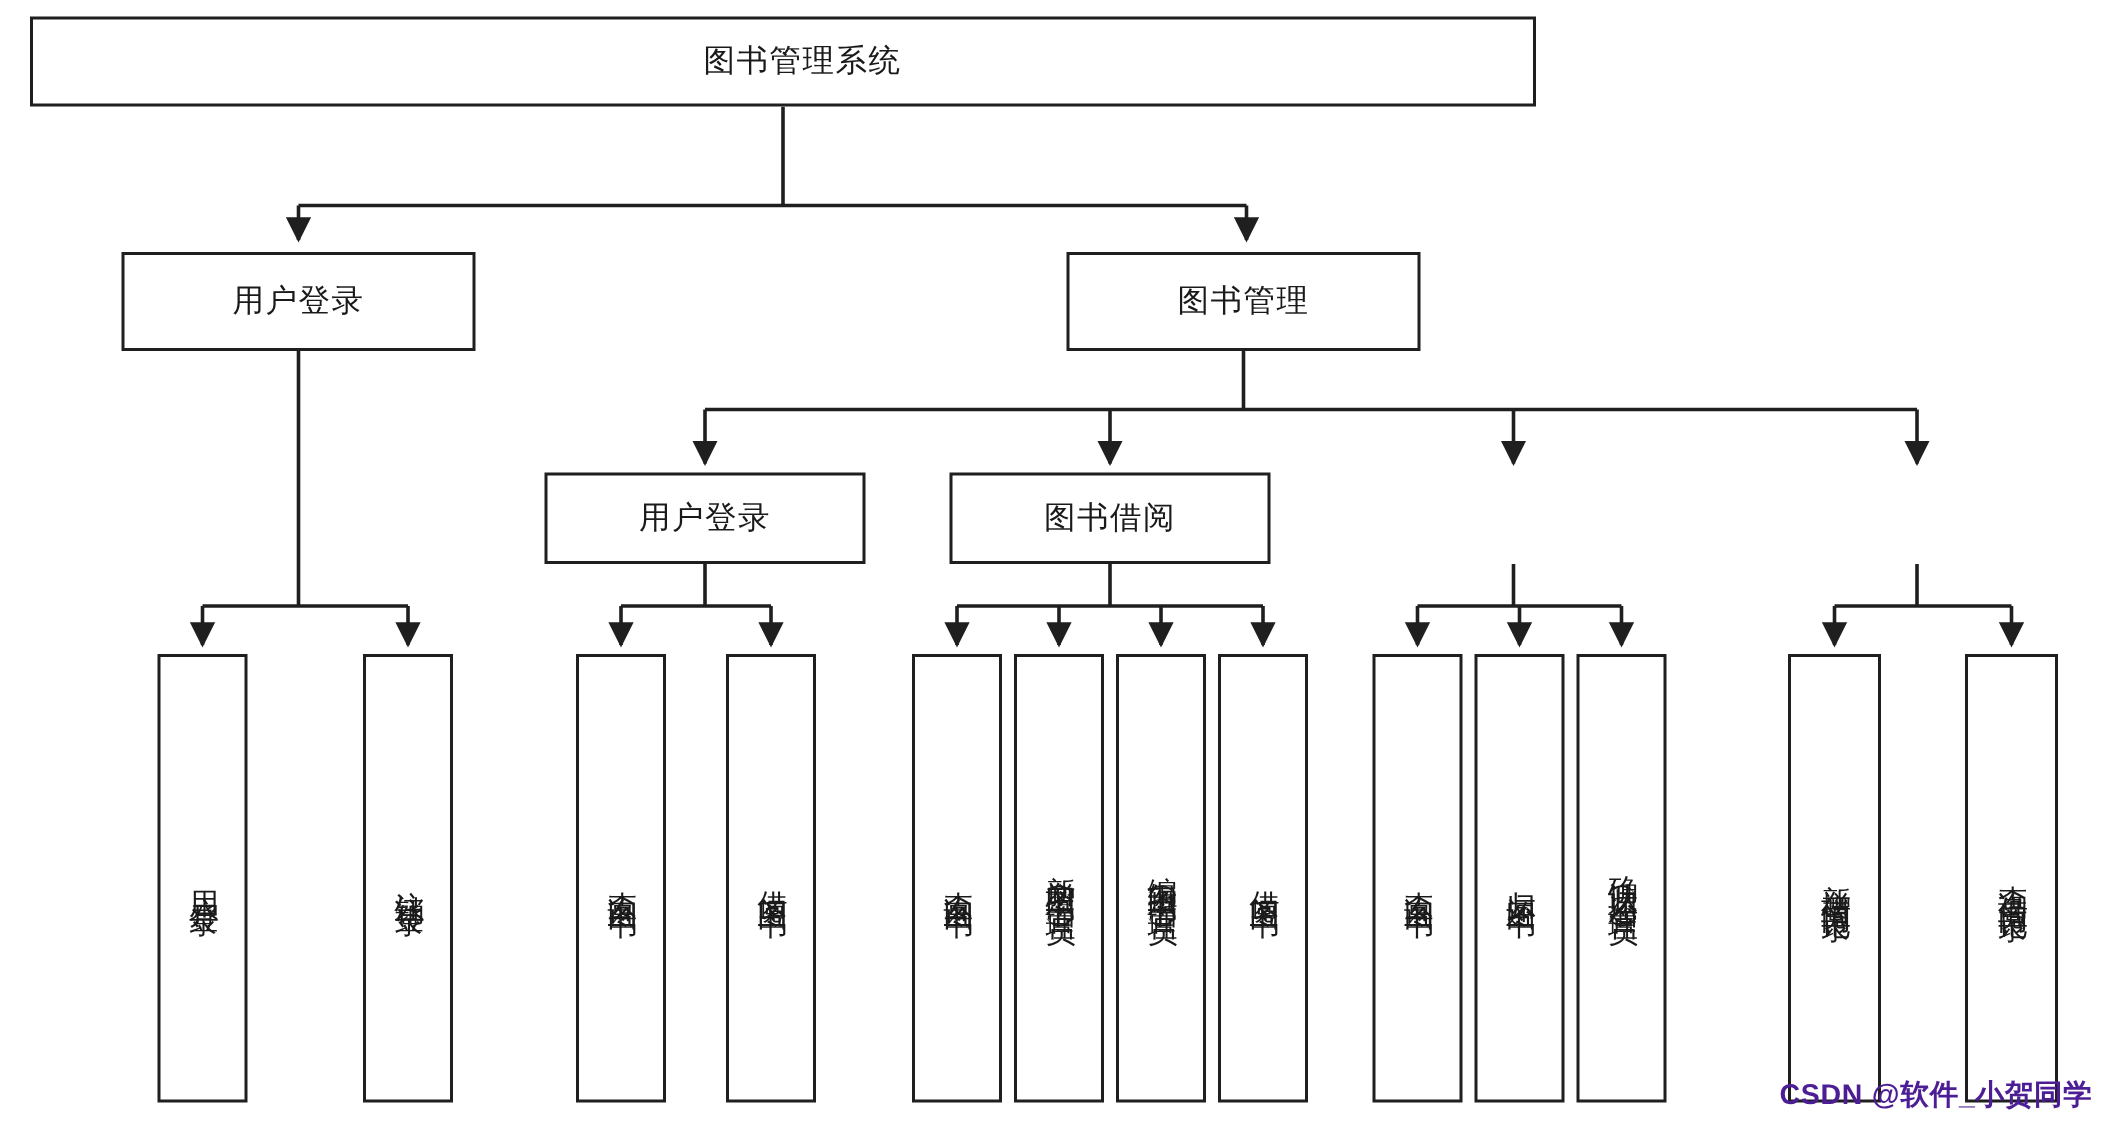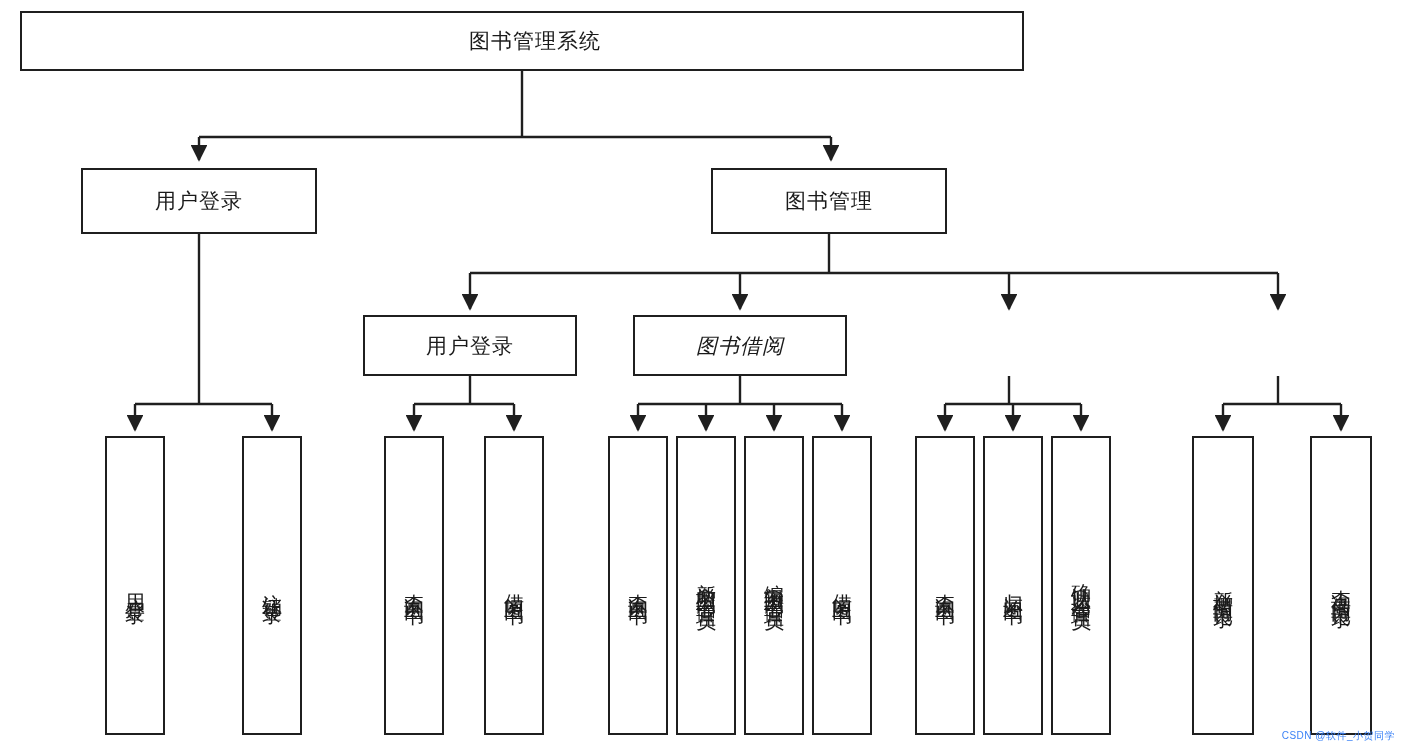--- a/index.html
+++ b/index.html
@@ -48,25 +48,26 @@
     text-orientation:upright;
     letter-spacing:4px;
     line-height:1.05;
     white-space:nowrap;
     text-align:center;
   }
   .watermark{
     position:absolute;
     right:10px;
     bottom:4px;
-    font-size:10px;
-    color:#3b82f6;
+    font-size:19px;
+    color:#4c1d95;
     letter-spacing:0.5px;
     z-index:5;
     white-space:nowrap;
+    font-weight:bold;
   }
 </style>
 </head>
 <body>
 
 <div id="canvas">
 
   <svg id="edges" viewBox="0 0 1405 747" width="1405" height="747">
     <defs>
       <marker id="arrow" viewBox="0 0 10 10" refX="9" refY="5" markerWidth="7" markerHeight="7" orient="auto-start-reverse">
@@ -124,21 +125,21 @@
   <div class="node h" style="left:81px;top:168px;width:236px;height:66px;">
     <span>用户登录</span>
   </div>
   <div class="node h" style="left:711px;top:168px;width:236px;height:66px;">
     <span>图书管理</span>
   </div>
 
   <div class="node h" style="left:363px;top:315px;width:214px;height:61px;">
     <span>用户登录</span>
   </div>
-  <div class="node h" style="left:633px;top:315px;width:214px;height:61px;font-style:italic;">
+  <div class="node h" style="left:633px;top:315px;width:214px;height:61px;">
     <span>图书借阅</span>
   </div>
 
   <div class="node v" style="left:105px;top:436px;width:60px;height:299px;">
     <span class="vtext">用户登录</span>
   </div>
   <div class="node v" style="left:242px;top:436px;width:60px;height:299px;">
     <span class="vtext">注销登录</span>
   </div>
 

